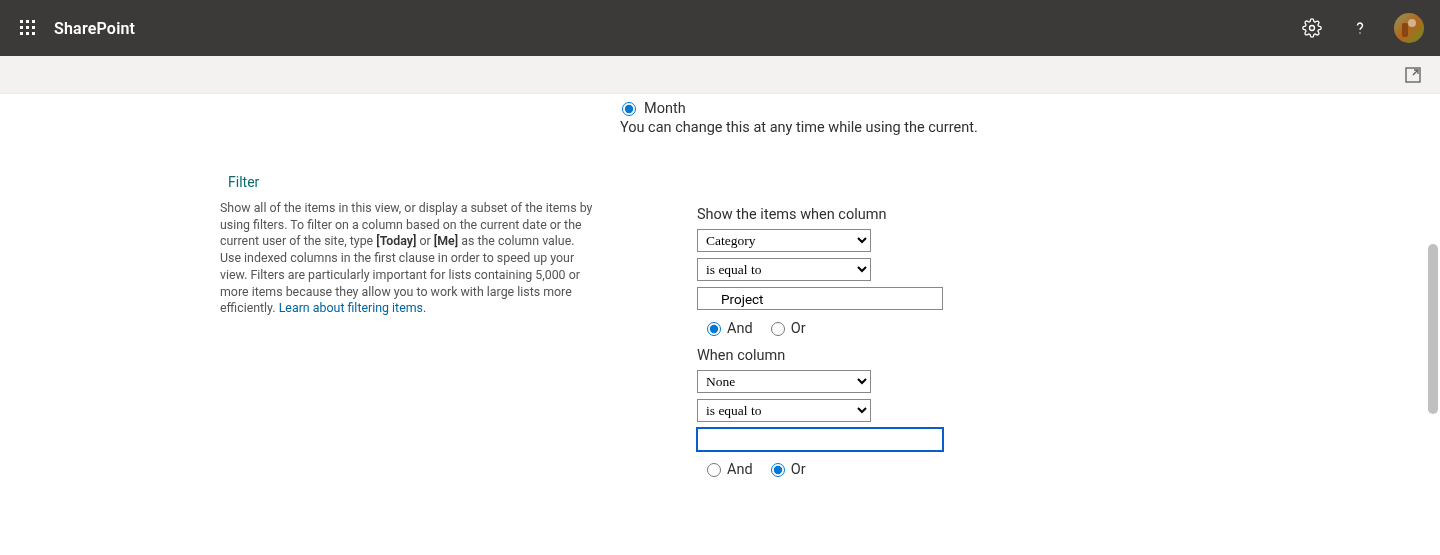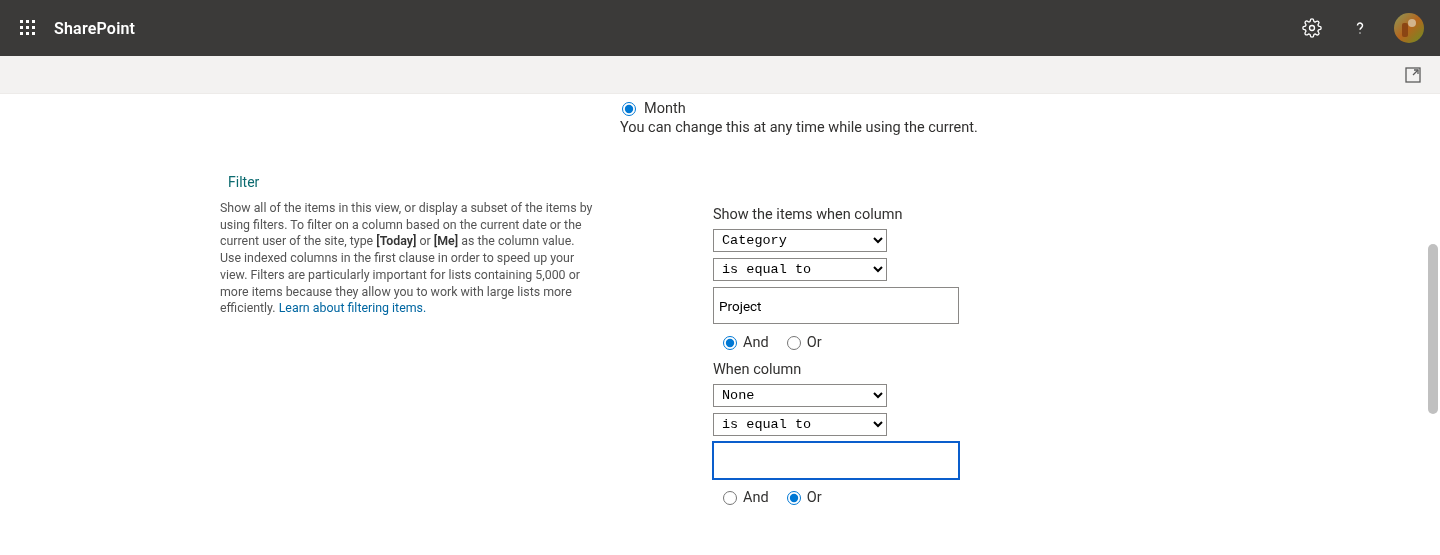--- a/index.html
+++ b/index.html
@@ -189,46 +189,46 @@
   .filter-radio-row input[type=radio] {
     width: 15px; height: 15px;
     accent-color: #0078d4;
   }
   .filter-icon {
     width: 30px; height: 30px;
     display: flex; align-items: center; justify-content: center;
   }
 
   .filter-clause-block {
-    margin-left: 67px;
+    margin-left: 51px;
     margin-top: 6px;
   }
   .clause-label {
     font-size: 14.5px;
     color: #323130;
     margin: 6px 0 6px 0;
   }
   .sp-select {
     width: 174px;
     height: 23px;
-    font-family: Liberation Mono, monospace;
+    font-family: Liberation Serif, serif;
     font-size: 13.5px;
     border: 1px solid #8a8886;
     background: #fff;
     padding: 0 4px;
     margin-bottom: 6px;
     display: block;
   }
   .sp-input {
     width: 246px;
-    height: 37px;
+    height: 23px;
     font-family: inherit;
     font-size: 13.5px;
     border: 1px solid #8a8886;
-    padding: 0 5px;
+    padding: 0 23px;
     margin-bottom: 10px;
     display: block;
   }
   .sp-input.focused {
     outline: 2px solid #0a5ecc;
     outline-offset: -1px;
     border-color: #0a5ecc;
   }
   .andor-row {
     display: flex;

